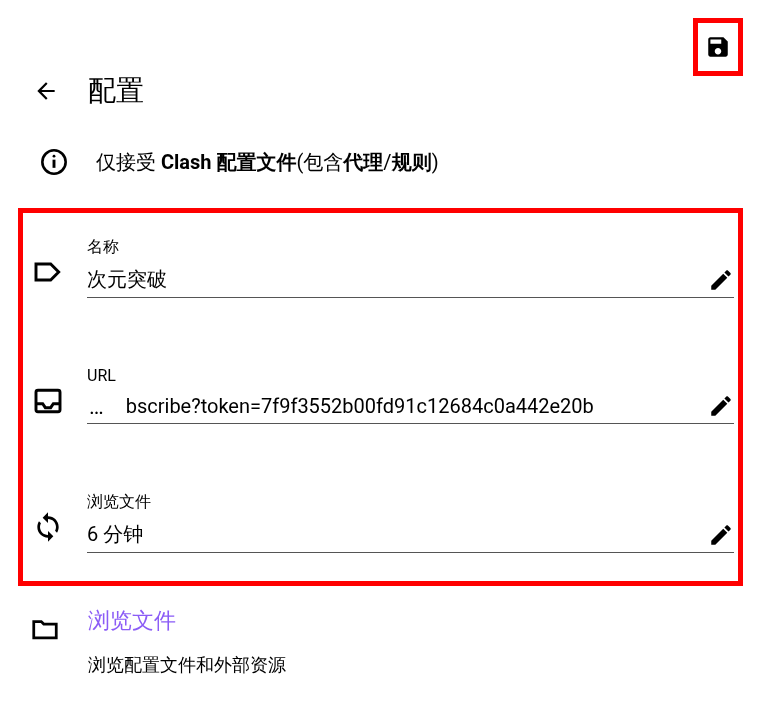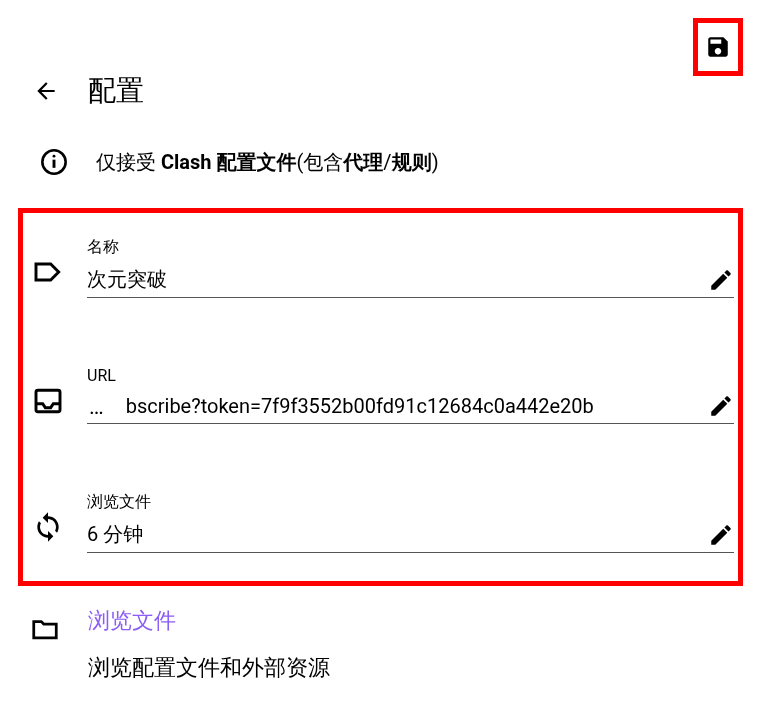--- a/index.html
+++ b/index.html
@@ -142,21 +142,21 @@
     }
     .browse-content {
       flex: 1;
     }
     .browse-title {
       font-size: 22px;
       color: #8b5cf6;
       margin-bottom: 15px;
     }
     .browse-subtitle {
-      font-size: 22px;
+      font-size: 18px;
       color: #000;
       margin-top: 17px;
     }
   </style>
 </head>
 <body>
 
 <div class="header">
   <div class="back-arrow">
     <svg viewBox="0 0 24 24" width="26" height="26" fill="#000">

